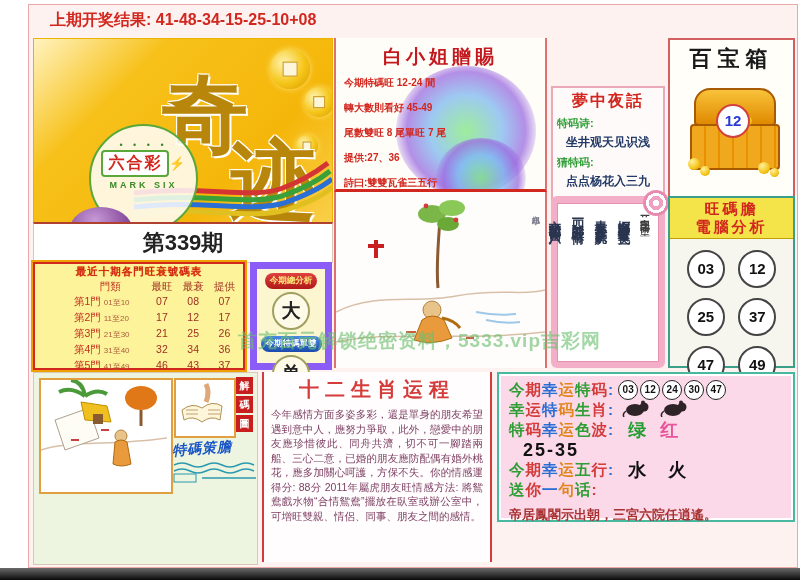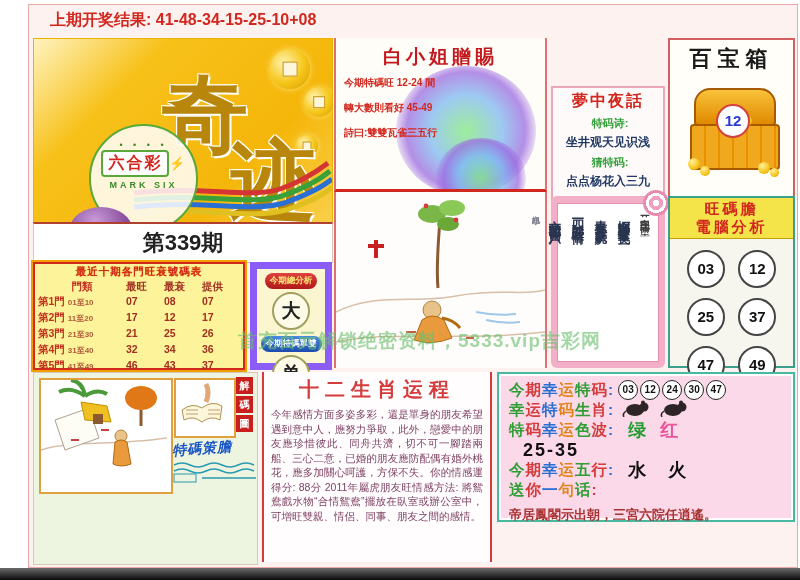--- a/index.html
+++ b/index.html
@@ -17,40 +17,40 @@
         text-shadow:2px 2px 0 #fff,-1px -1px 0 #fff,1px -1px 0 #fff,-1px 1px 0 #fff;}
   .mark-circle{left:55px;top:85px;width:105px;height:105px;border:2px solid #5aa83a;border-radius:50%;background:rgba(255,255,255,.85);text-align:center;}
   .mark-dots{color:#3a8a2a;font-size:9px;letter-spacing:4px;margin-top:14px;}
   .mark-name{display:inline-block;border:2px solid #5aa83a;border-radius:4px;background:#fff;color:#d2271e;font-weight:bold;font-size:16px;padding:1px 5px;letter-spacing:2px;}
   .mark-sub{color:#3a8a2a;font-size:9px;font-weight:bold;letter-spacing:3px;margin-top:3px;}
   .shell{left:36px;top:168px;width:62px;height:44px;background:radial-gradient(ellipse at 40% 30%,#c89ad8,#8a4f9e 60%,#6a3380);border-radius:50% 50% 45% 45%;}
   .issue-bar{left:33px;top:222px;width:298px;height:38px;background:#ffffff;border:1px solid #d8c8b8;border-top:2px solid #b04030;text-align:center;line-height:38px;font-size:22px;font-weight:bold;color:#222;}
   
   .gate-box{left:33px;top:262px;width:212px;height:108px;background:#fdf39a;border:2px solid #d2271e;outline:2px solid #f0a000;box-sizing:border-box;padding:1px 3px;}
   .gate-title{color:#d2271e;font-size:10.5px;font-weight:bold;text-align:center;letter-spacing:1px;text-shadow:0 0 1px #f0a000;}
-  .g-row{display:flex;font-size:10.5px;font-weight:bold;line-height:15px;}
+  .g-row{display:flex;font-size:10.5px;font-weight:normal;line-height:15px;margin-left:36px;}
   .g-c1{width:88px;color:#c2301e;}
-  .g-c{width:38px;text-align:left;color:#a03020;}
+  .g-c{width:38px;text-align:center;color:#a03020;}
   .g-head{color:#8a2a10;}
   .g-range{font-size:8px;color:#b05a3a;}
   
   .badge-col{left:250px;top:262px;width:82px;height:108px;background:#fbf5d0;border:7px solid #8b5cf6;box-sizing:border-box;text-align:center;}
   .badge-oval{display:inline-block;margin-top:4px;border-radius:10px;font-size:8.5px;font-weight:bold;padding:2px 5px;color:#ffe878;white-space:nowrap;}
   .badge-red{background:linear-gradient(#e04040,#b01818);}
   .badge-blue{background:linear-gradient(#4a8ae0,#1a4ab0);color:#fff;}
   .badge-ball{width:34px;height:34px;margin:3px auto 2px;border:2px solid #a0a060;border-radius:50%;background:#fdfbe8;font-size:19px;font-weight:bold;color:#222;line-height:34px;}
   
   .gift-box{left:334px;top:38px;width:213px;height:154px;background:#fffdf8;border-left:2px solid #e07070;border-right:2px solid #e07070;border-bottom:3px solid #d2271e;box-sizing:border-box;overflow:hidden;}
   .blob{border-radius:50%;background:radial-gradient(circle,#7de87d 0%,#7db8f0 38%,#9a6ae0 62%,rgba(154,106,224,0) 78%);opacity:.75;}
   .gift-title{margin-top:6px;text-align:center;color:#c2181e;font-size:19px;font-weight:bold;letter-spacing:4px;position:relative;}
   .gift-line{color:#d2271e;font-size:10px;font-weight:bold;padding-left:8px;line-height:25px;position:relative;white-space:nowrap;}
   
   .dream-box{left:551px;top:38px;width:114px;height:156px;background:#fffafa;border:2px solid #eaa8b8;box-sizing:border-box;text-align:center;margin-top:48px;}
   .dream-title{color:#d2271e;font-size:16px;font-weight:bold;letter-spacing:2px;margin-top:3px;}
-  .dream-label{color:#2e9e35;font-size:11px;font-weight:bold;text-align:center;padding-left:4px;margin-top:4px;}
+  .dream-label{color:#2e9e35;font-size:11px;font-weight:bold;text-align:left;padding-left:4px;margin-top:4px;}
   .dream-poem{color:#223a66;font-size:12px;font-weight:bold;margin-top:3px;white-space:nowrap;}
   .dream-special{color:#d2271e;font-size:13.5px;font-weight:bold;margin-top:9px;text-align:left;padding-left:6px;}
   
   .treasure-box{left:668px;top:38px;width:127px;height:160px;background:#fffef8;border:2px solid #d26060;box-sizing:border-box;text-align:center;overflow:hidden;}
   .treasure-title{font-family:"DejaVu Serif",serif;font-size:22px;font-weight:bold;color:#1a1a1a;letter-spacing:6px;margin-top:4px;}
   .chest{left:18px;top:48px;width:92px;height:92px;}
   .chest-lid{position:absolute;left:6px;top:0;width:78px;height:34px;background:linear-gradient(#f8c23a,#e08a00);border:2px solid #a85a00;border-radius:16px 16px 4px 4px;}
   .chest-body{position:absolute;left:2px;top:36px;width:86px;height:42px;background:repeating-linear-gradient(90deg,#f0a81e 0 12px,#e89000 12px 14px);border:2px solid #a85a00;border-radius:4px;}
   .gold{position:absolute;border-radius:50%;background:radial-gradient(circle at 35% 30%,#fff0a0,#f5c518 60%,#cf9000);}
   .chest-ball{position:absolute;left:28px;top:16px;width:30px;height:30px;background:#fff;border:2px solid #d24040;border-radius:50%;color:#2a3ad4;font-size:15px;font-weight:bold;line-height:30px;text-align:center;}
@@ -177,20 +177,22 @@
   <div class="badge-ball">单</div>
 </div>
 
 <div class="abs gift-box">
   <div class="abs blob" style="left:60px;top:28px;width:140px;height:130px;"></div>
   <div class="abs blob" style="left:100px;top:100px;width:90px;height:80px;"></div>
   <div class="gift-title">白小姐贈賜</div>
   <div id="gift-lines">
       <div class="gift-line">今期特碼旺 12-24 間</div>
       <div class="gift-line">轉大數則看好 45-49</div>
+      <div class="gift-line">尾數雙旺 8 尾單旺 7 尾</div>
+      <div class="gift-line">提供:27、36</div>
       <div class="gift-line">詩曰:雙雙瓦雀三五行</div>
     </div>
 </div>
 
 <div class="abs dream-box">
   <div class="dream-title">夢中夜話</div>
   <div class="dream-label">特码诗:</div>
   <div class="dream-poem">坐井观天见识浅</div>
   <div class="dream-label">猜特码:</div>
   <div class="dream-poem">点点杨花入三九</div>

